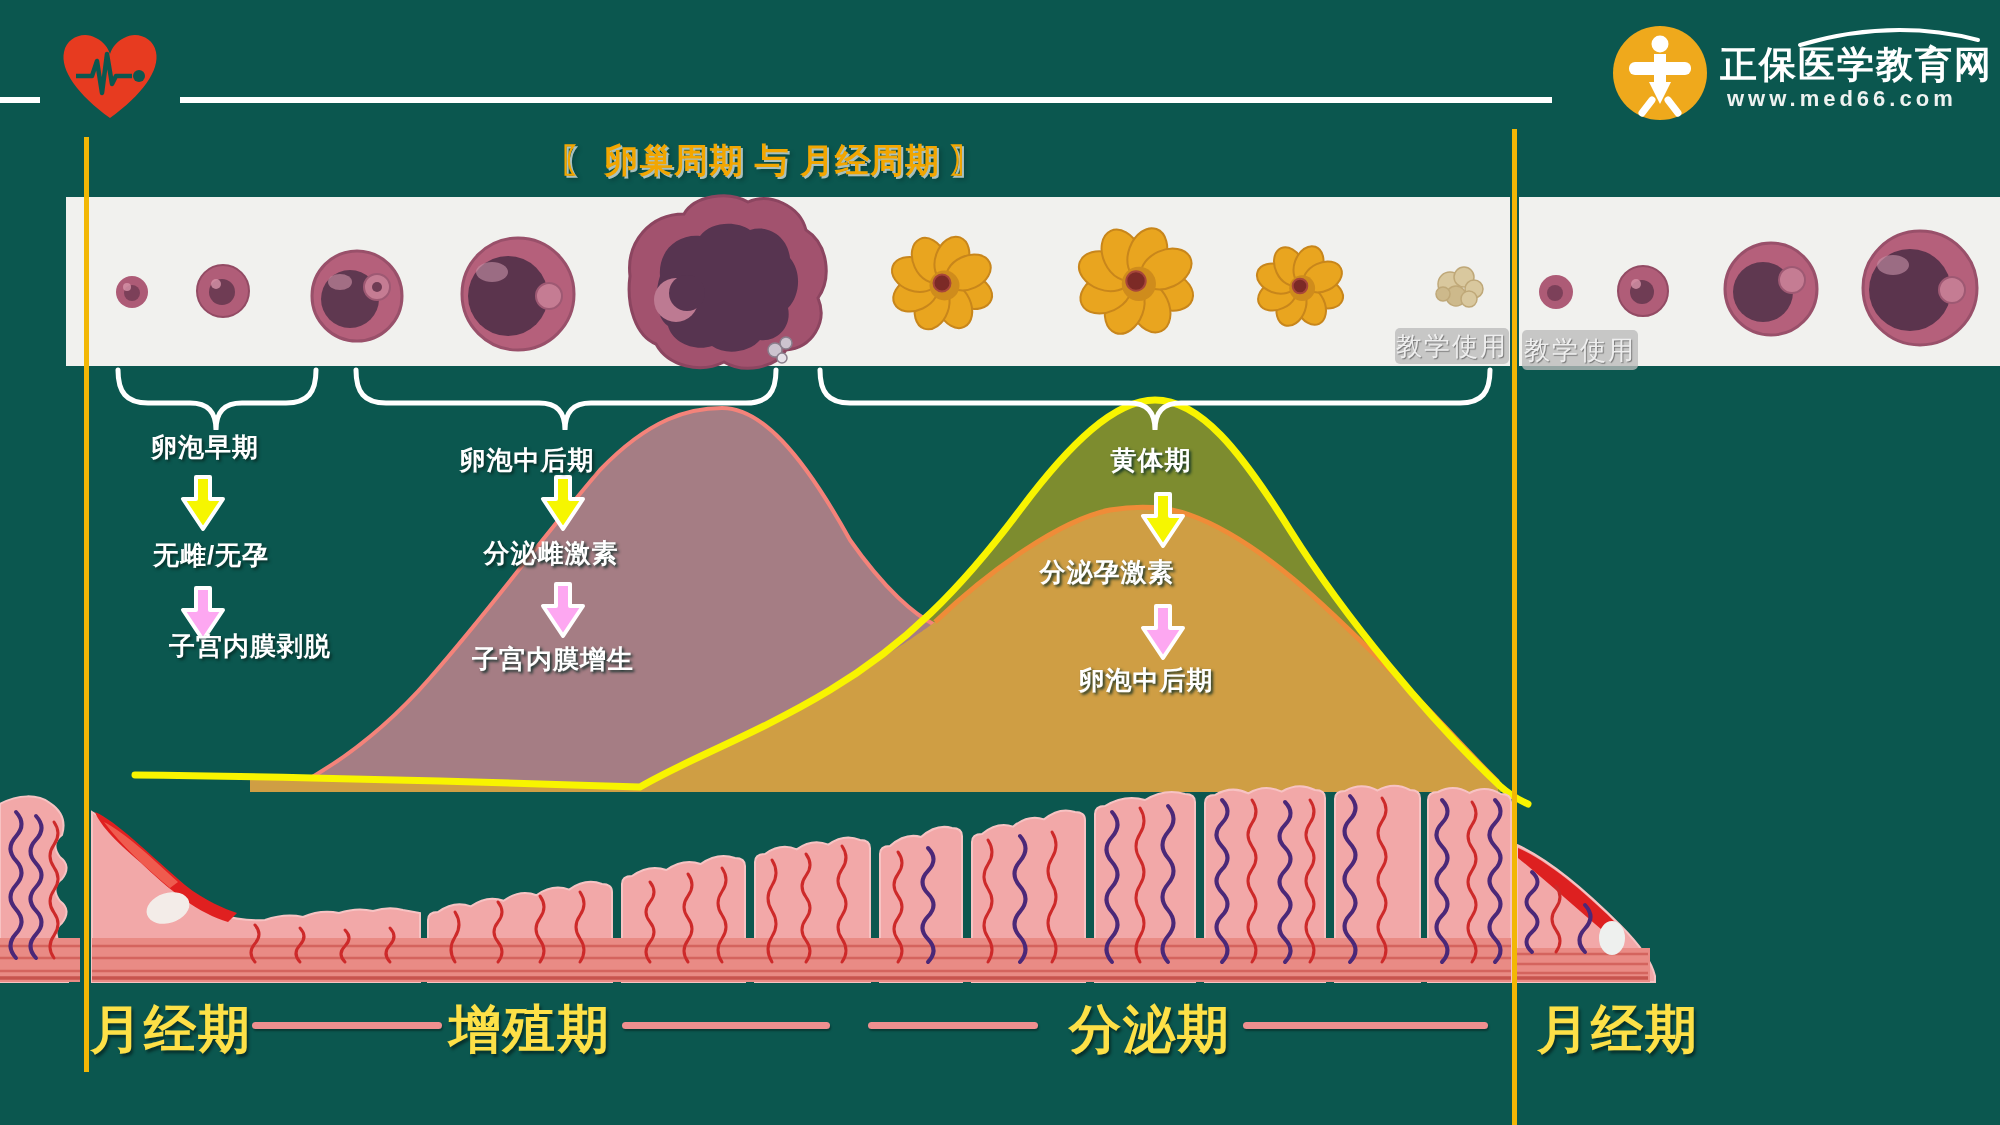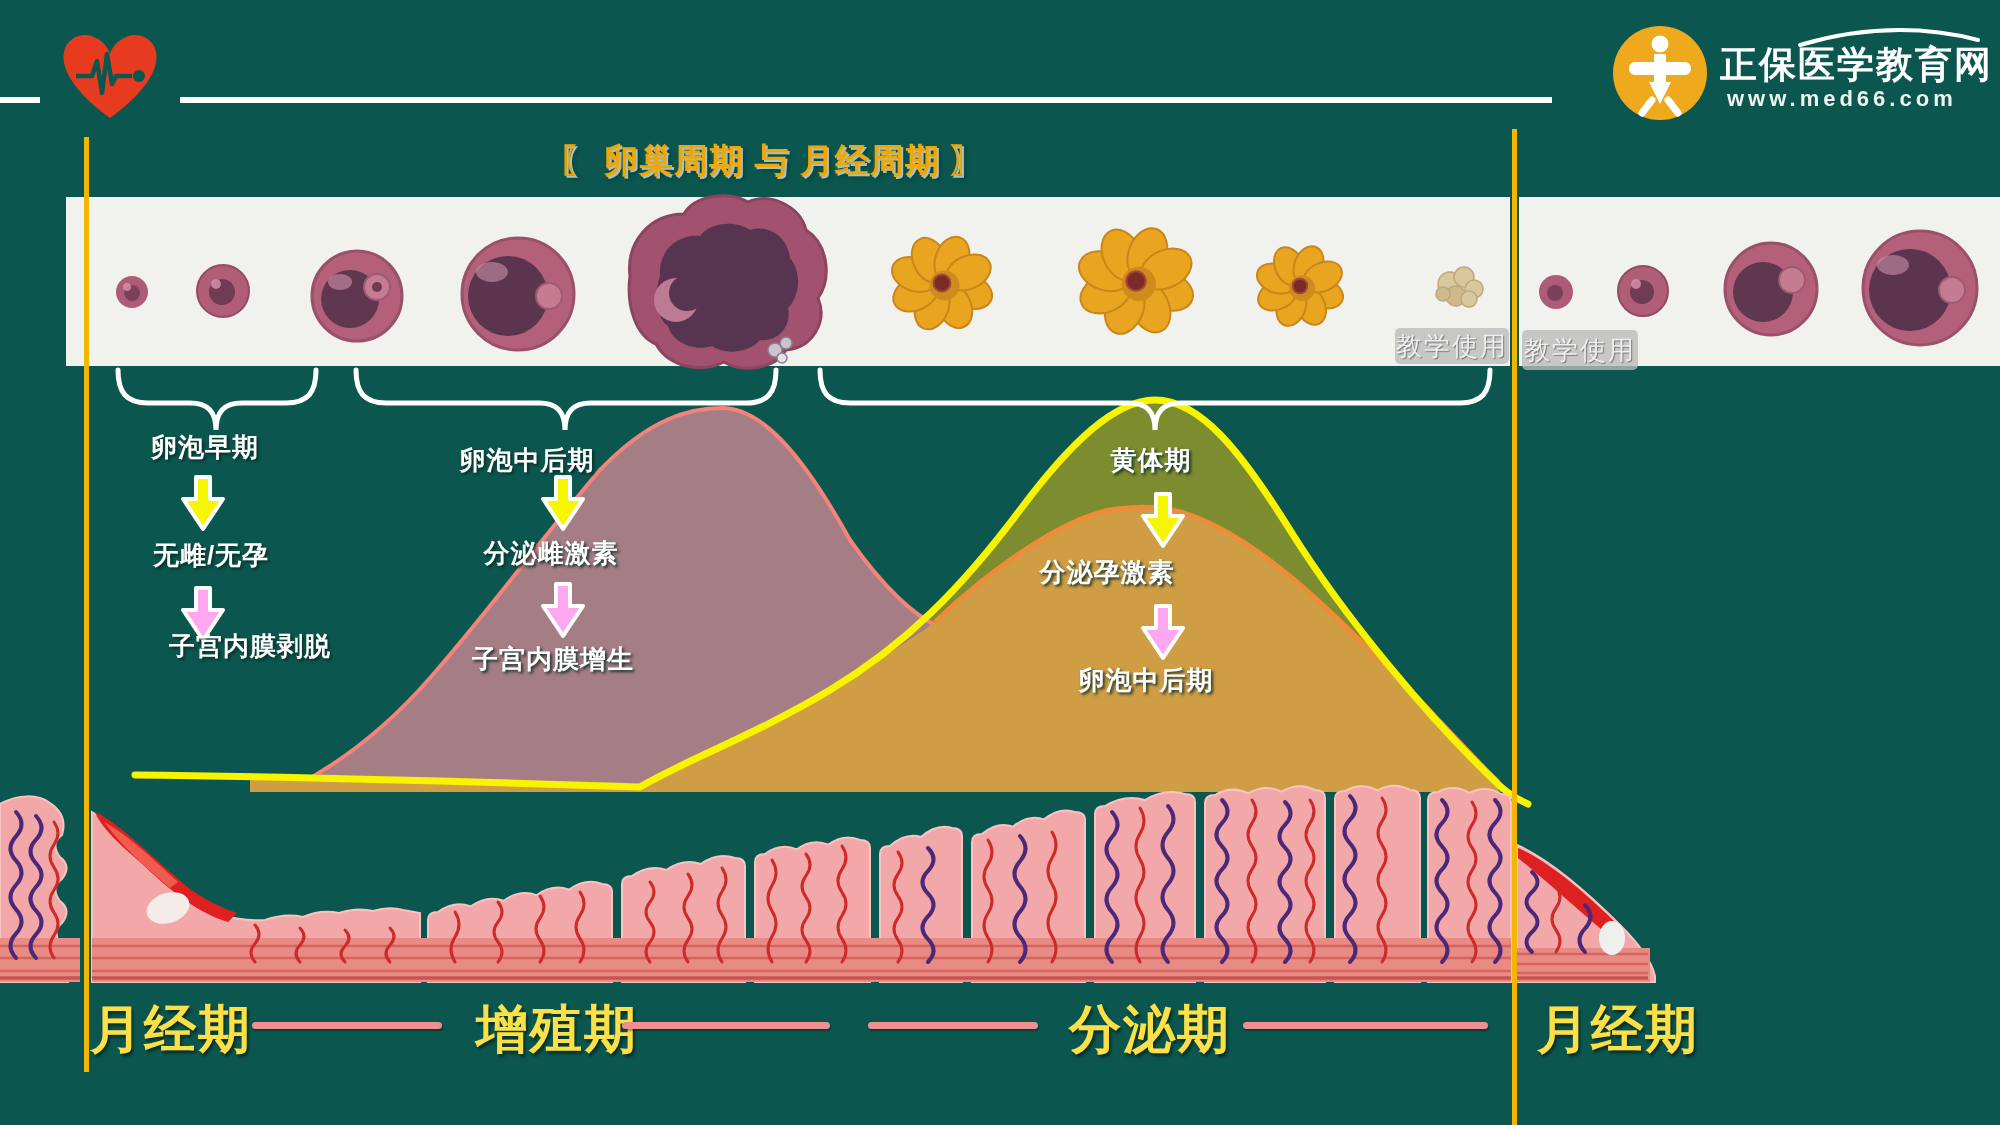--- a/index.html
+++ b/index.html
@@ -323,18 +323,18 @@
 <div class="txt flow-label" style="left:527px;top:431px;margin-top:12px;">卵泡中后期</div>
 <div class="txt flow-label" style="left:551px;top:536px;">分泌雌激素</div>
 <div class="txt flow-label" style="left:553px;top:642px;">子宫内膜增生</div>
 
 <div class="txt flow-label" style="left:1151px;top:443px;">黄体期</div>
 <div class="txt flow-label" style="left:1107px;top:555px;">分泌孕激素</div>
 <div class="txt flow-label" style="left:1146px;top:663px;">卵泡中后期</div>
 
 <div class="txt phase-label" style="left:171px;top:995px;">月经期</div>
 <div class="dash" style="left:252px;width:190px;"></div>
-<div class="txt phase-label" style="left:530px;top:995px;margin-left:27px;">增殖期</div>
+<div class="txt phase-label" style="left:530px;top:995px;">增殖期</div>
 <div class="dash" style="left:622px;width:208px;"></div>
 <div class="dash" style="left:868px;width:170px;"></div>
 <div class="txt phase-label" style="left:1150px;top:995px;">分泌期</div>
 <div class="dash" style="left:1243px;width:245px;"></div>
 <div class="txt phase-label" style="left:1618px;top:995px;">月经期</div>
 
 </body></html>

